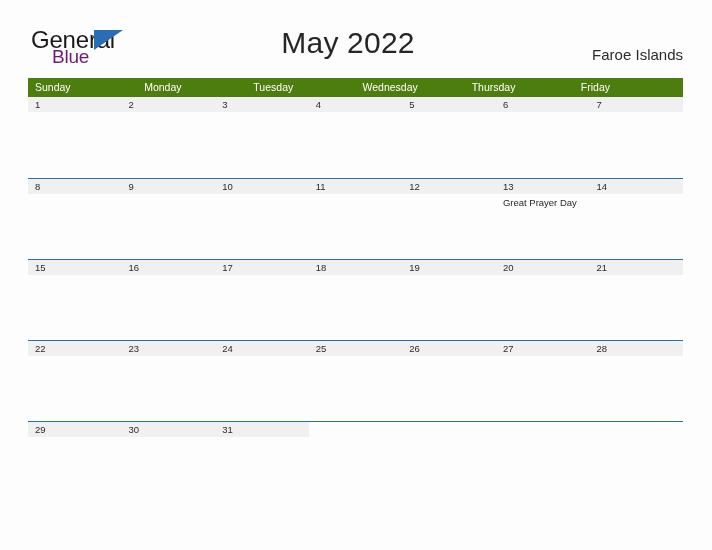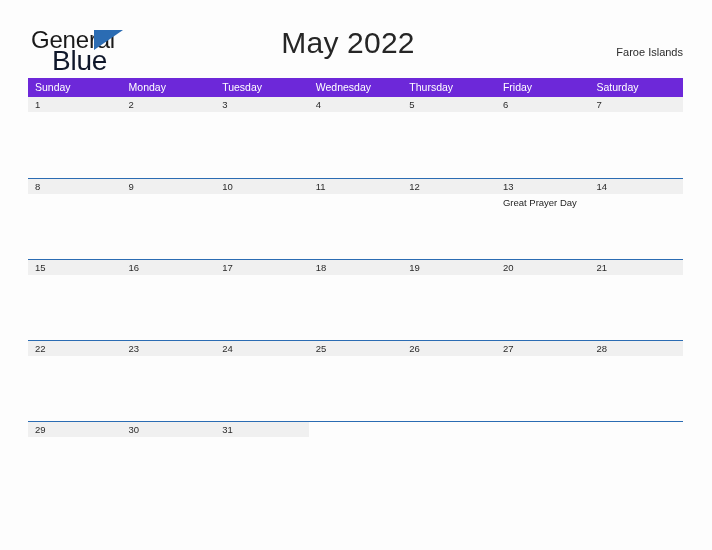--- a/index.html
+++ b/index.html
@@ -36,22 +36,22 @@
     top: 0;
     font-size: 24px;
     color: #1a1a1a;
     letter-spacing: -0.2px;
     font-family: "Liberation Sans", sans-serif;
   }
   .logo-blue {
     position: absolute;
     left: 21px;
     top: 19px;
-    font-size: 28px;
-    color: #0f172a;
+    font-size: 19px;
+    color: #701a75;
     letter-spacing: -0.2px;
     font-family: "Liberation Sans", sans-serif;
   }
   .logo-flag {
     position: absolute;
     left: 63px;
     top: 2px;
     width: 0;
     height: 0;
     border-left: 29px solid #2b6cb3;
@@ -68,36 +68,36 @@
     color: #262626;
     font-family: "Liberation Sans", sans-serif;
     font-weight: normal;
     letter-spacing: 0.2px;
   }
 
   .region-label {
     position: absolute;
     right: 29px;
     top: 46px;
-    font-size: 11px;
+    font-size: 15px;
     color: #2b2b2b;
     font-family: "Liberation Sans", sans-serif;
   }
 
   
   .calendar {
     position: absolute;
     left: 28px;
     top: 78px;
     width: 655px;
   }
 
   .weekday-row {
     display: flex;
-    background: #6d28d9;
+    background: #4d7c0f;
     height: 19px;
   }
   .weekday-cell {
     flex: 1 1 0;
     color: #ffffff;
     font-size: 10.5px;
     line-height: 19px;
     padding-left: 7px;
     box-sizing: border-box;
     font-family: "Liberation Sans", sans-serif;
@@ -166,21 +166,20 @@
 
 <div class="calendar">
 
   <div class="weekday-row">
     <div class="weekday-cell">Sunday</div>
     <div class="weekday-cell">Monday</div>
     <div class="weekday-cell">Tuesday</div>
     <div class="weekday-cell">Wednesday</div>
     <div class="weekday-cell">Thursday</div>
     <div class="weekday-cell">Friday</div>
-    <div class="weekday-cell">Saturday</div>
   </div>
 
   <div class="week-row">
     <div class="day-band no-top-rule">
       <div class="band-cell">1</div>
       <div class="band-cell">2</div>
       <div class="band-cell">3</div>
       <div class="band-cell">4</div>
       <div class="band-cell">5</div>
       <div class="band-cell">6</div>

